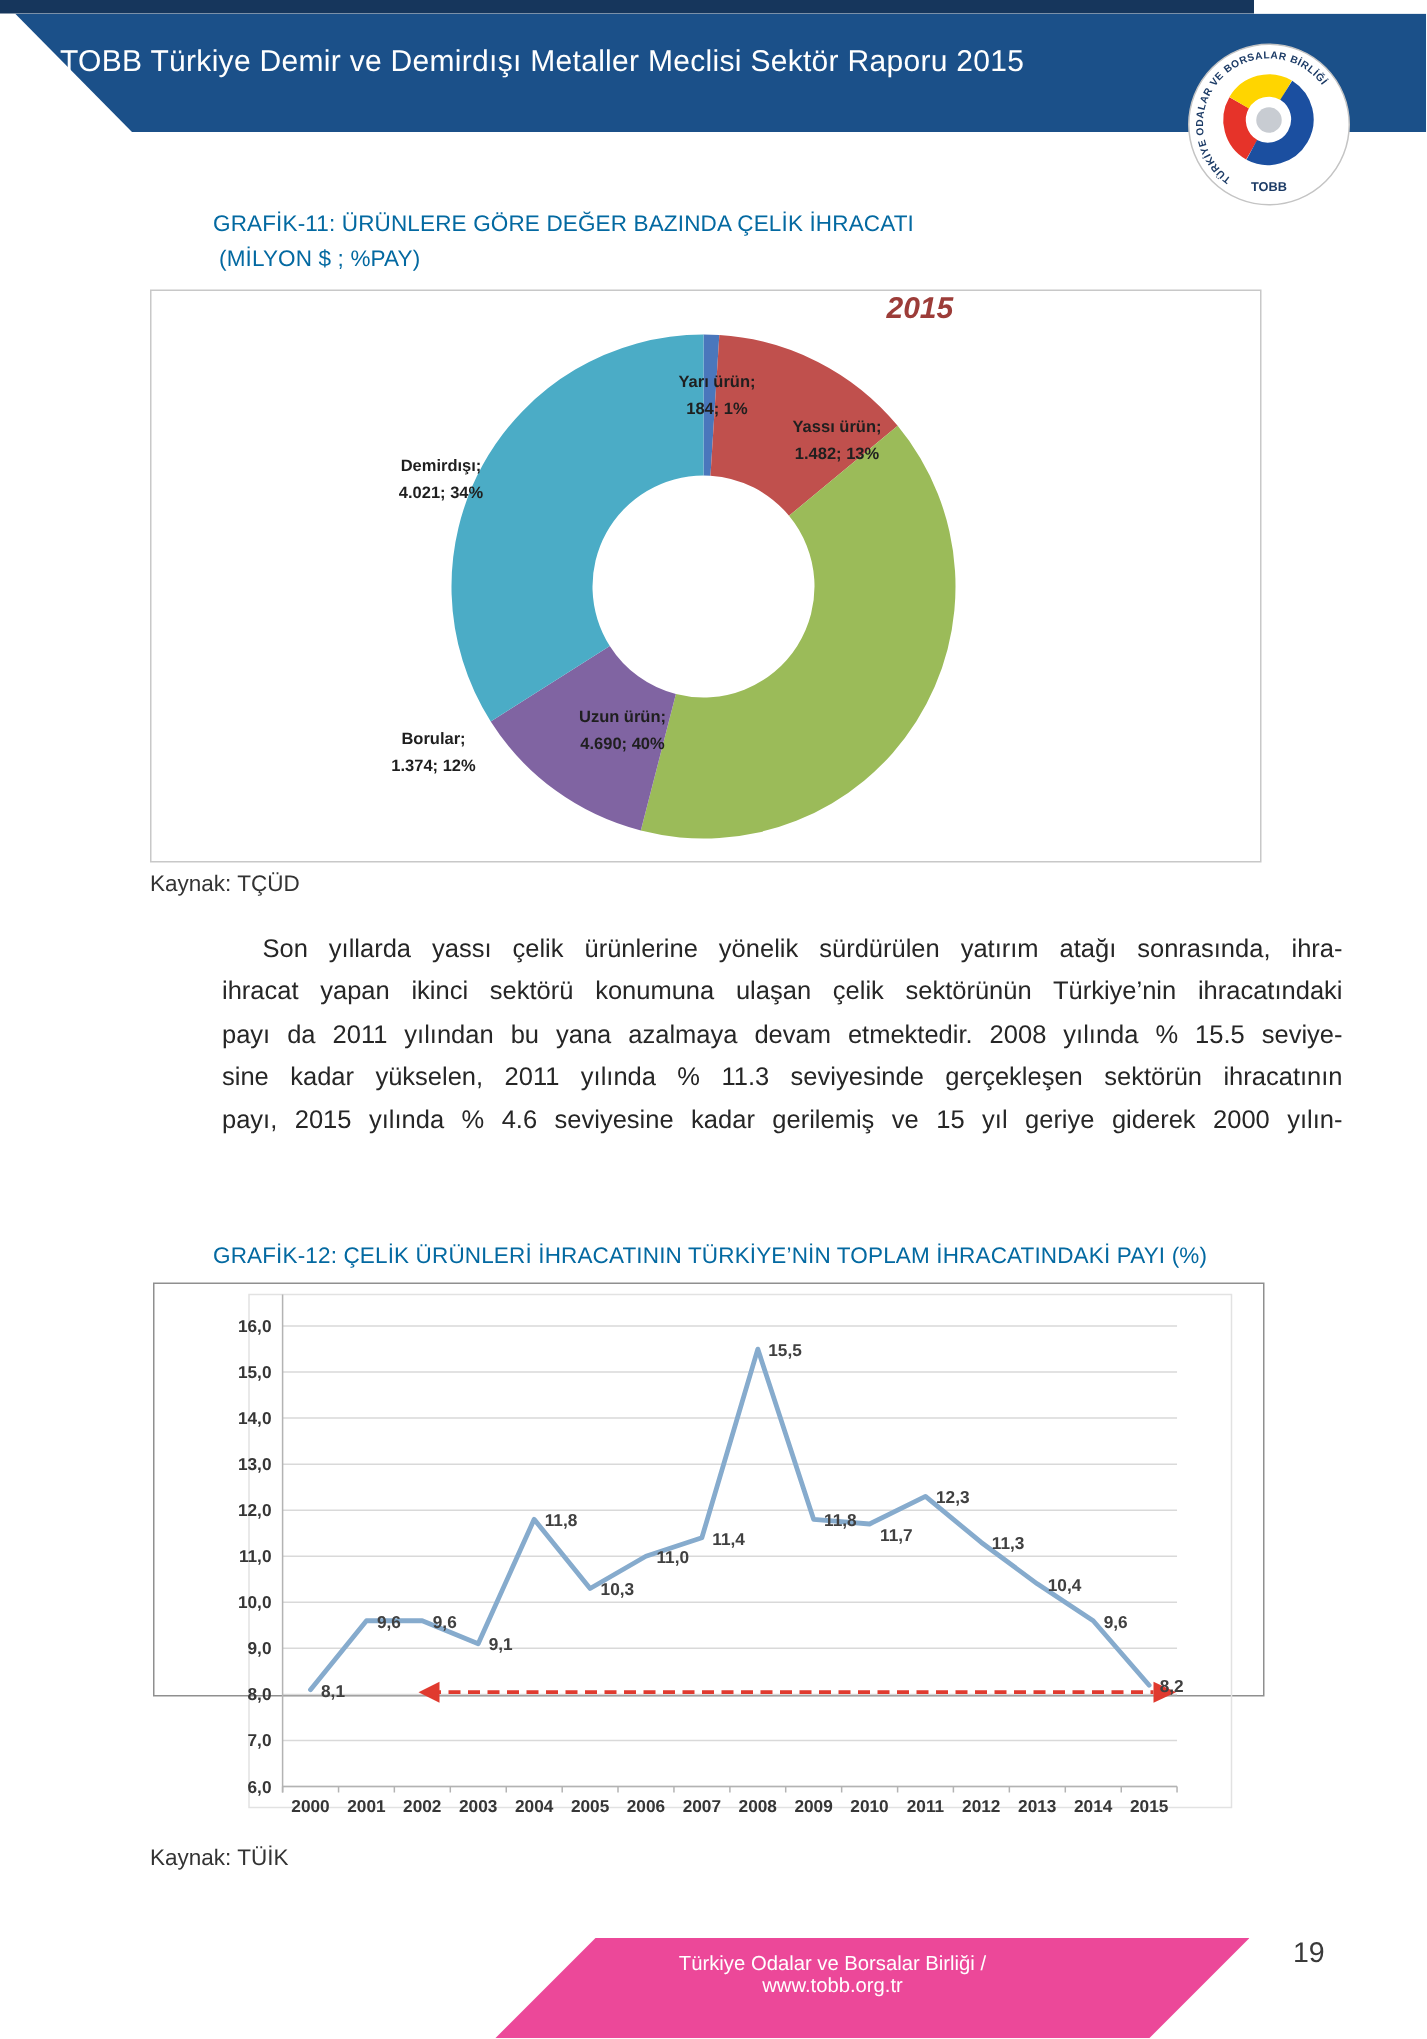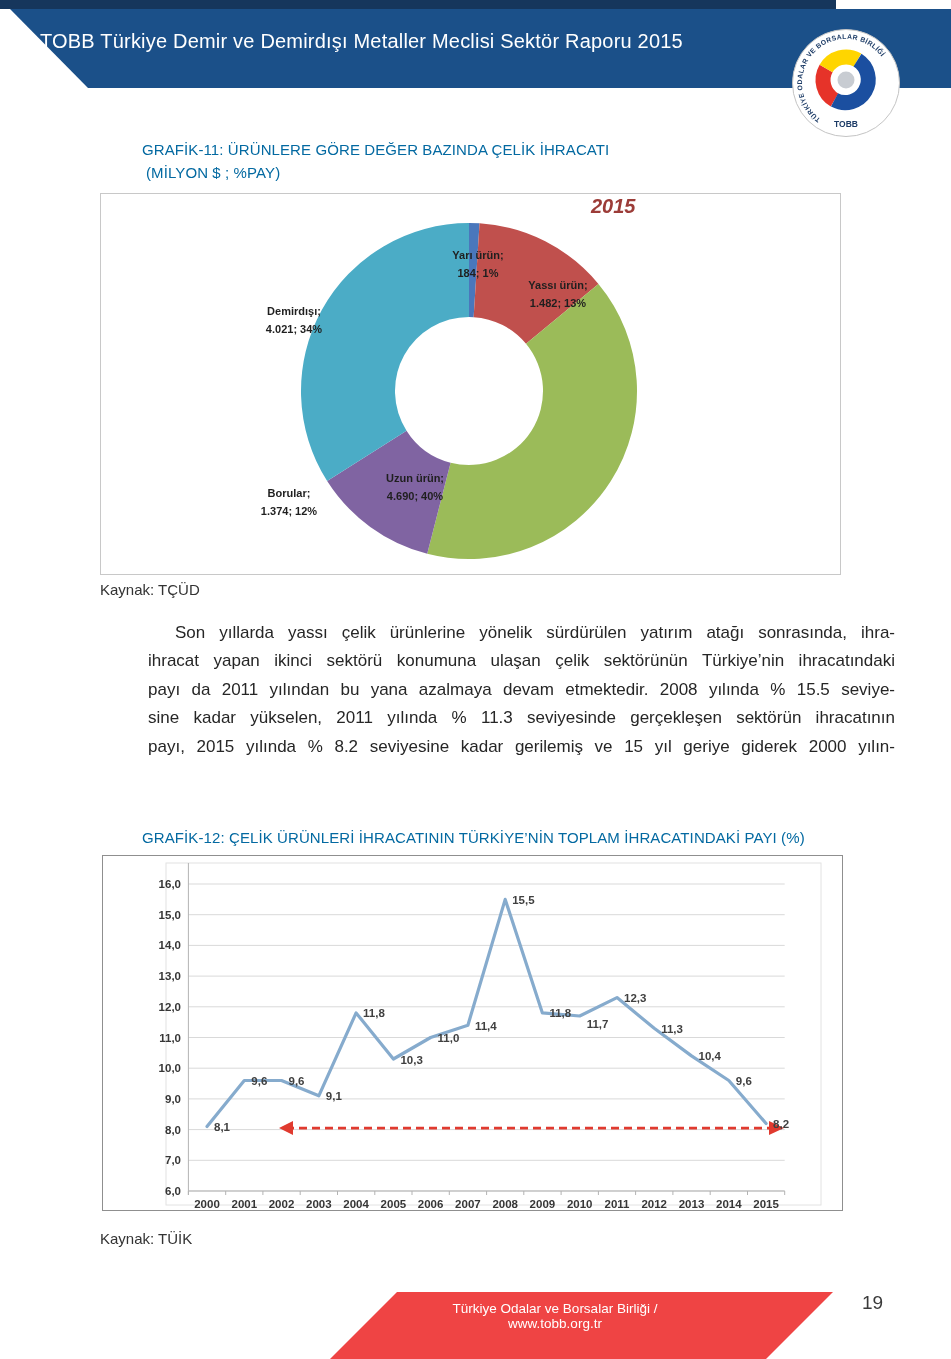--- a/index.html
+++ b/index.html
@@ -18,33 +18,33 @@
   .figtitle{position:absolute;left:100px;font-size:15px;color:#0369a1;letter-spacing:.1px;margin-left:42px;}
   .kaynak{position:absolute;left:100px;font-size:15px;color:#333;}
 
   
   .panel1{position:absolute;left:100px;top:193px;width:741px;height:382px;background:#fff;
           border:1px solid #c8c8c8;box-sizing:border-box;}
   .year-label{position:absolute;left:490px;top:1px;font-size:20px;font-weight:bold;
           font-style:italic;color:#9c3c38;}
   .donut-label{position:absolute;transform:translateX(-50%);text-align:center;
           font-size:11px;font-weight:bold;color:#1f1f1f;line-height:18px;white-space:nowrap;margin-top:28px;}
-  .panel2{position:absolute;left:102px;top:855px;width:741px;height:356px;background:#fff;
+  .panel2{position:absolute;left:102px;top:855px;width:741px;height:276px;background:#fff;
           border:1px solid #8f8f8f;box-sizing:border-box;}
   svg text{font-family:"Liberation Sans",sans-serif;}
 
   
   .para{position:absolute;left:100px;top:619px;width:747px;font-size:17px;
         line-height:28.4px;color:#262626;margin-left:48px;}
   .pline{text-align:justify;text-align-last:justify;}
   .pline.first{text-indent:27px;}
   .pline.last{text-align-last:auto;}
 
   
-  .footer-band{position:absolute;left:330px;top:1292px;width:503px;height:67px;background:#ef4444;
+  .footer-band{position:absolute;left:330px;top:1292px;width:503px;height:67px;background:#ec4899;
         clip-path:polygon(67px 0,100% 0,calc(100% - 67px) 100%,0 100%);}
   .footer-text{position:absolute;left:75px;top:9px;width:300px;text-align:center;
         color:#fff;font-size:13.5px;}
   .page-num{position:absolute;left:862px;top:1292px;font-size:19px;color:#3a3a3a;}
 </style>
 </head>
 <body>
 
 <div id="page">
 
@@ -90,21 +90,21 @@
         <div class="donut-label" style="left: 193px; top: 80px;"><span>Demirdışı;</span><br><span>4.021; 34%</span></div>
       </div>
   </div>
   <div class="kaynak" style="top:581px">Kaynak: TÇÜD</div>
 
   <div class="para">
     <div class="pline first">Son yıllarda yassı çelik ürünlerine yönelik sürdürülen yatırım atağı sonrasında, ihra-</div>
     <div class="pline">ihracat yapan ikinci sektörü konumuna ulaşan çelik sektörünün Türkiye’nin ihracatındaki</div>
     <div class="pline">payı da 2011 yılından bu yana azalmaya devam etmektedir. 2008 yılında % 15.5 seviye-</div>
     <div class="pline">sine kadar yükselen, 2011 yılında % 11.3 seviyesinde gerçekleşen sektörün ihracatının</div>
-    <div class="pline">payı, 2015 yılında % 8.2 seviyesine kadar gerilemiş ve 15 yıl geriye giderek 2000 yılın-</div>
+    <div class="pline">payı, 2015 yılında % 4.6 seviyesine kadar gerilemiş ve 15 yıl geriye giderek 2000 yılın-</div>
   </div>
 
   <div class="figtitle" style="top:829px">GRAFİK-12: ÇELİK ÜRÜNLERİ İHRACATININ TÜRKİYE’NİN TOPLAM İHRACATINDAKİ PAYI (%)</div>
   <div class="panel2">
     <svg id="line-svg" width="739" height="354" viewBox="0 0 739 354">
         <rect x="63" y="7" width="655" height="342" fill="none" stroke="#e2e2e2" stroke-width="1"></rect>
         <line x1="85.4" y1="28.0" x2="681.7" y2="28.0" stroke="#d9d9d9" stroke-width="1"></line>
         <text x="78" y="32.0" text-anchor="end" font-size="11.5" font-weight="700" fill="#363636">16,0</text>
         <line x1="85.4" y1="58.7" x2="681.7" y2="58.7" stroke="#d9d9d9" stroke-width="1"></line>
         <text x="78" y="62.7" text-anchor="end" font-size="11.5" font-weight="700" fill="#363636">15,0</text>

